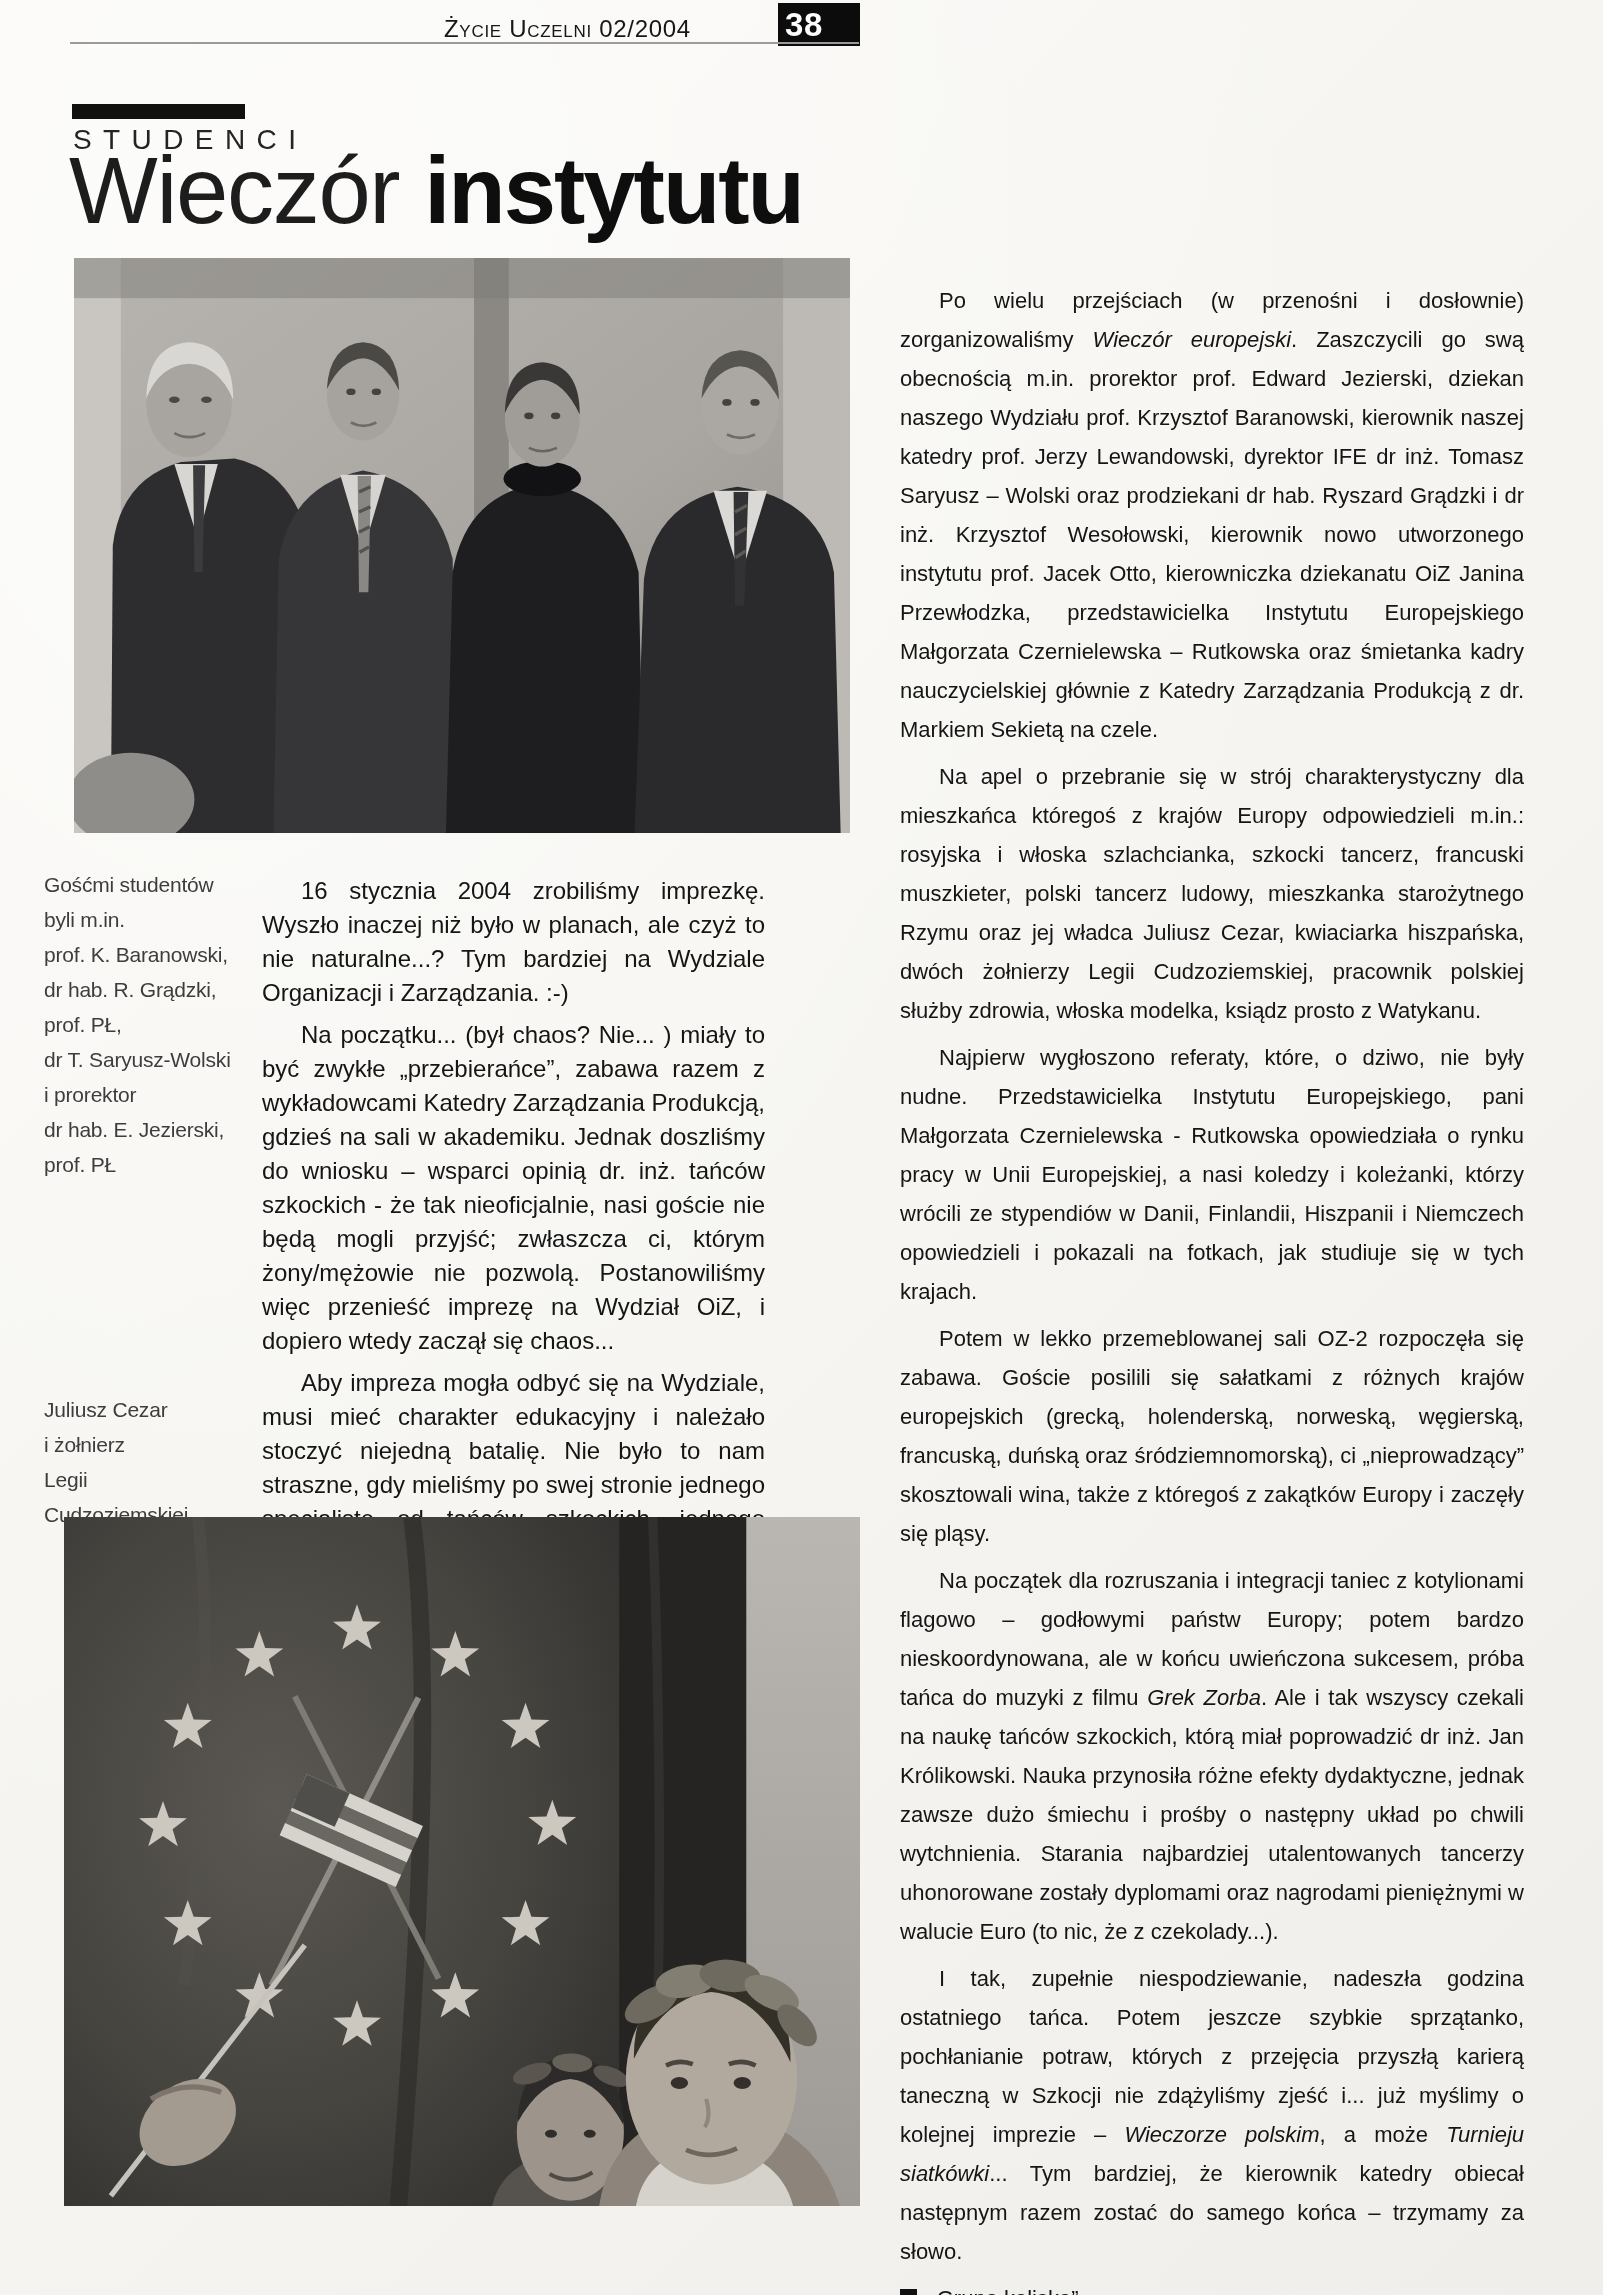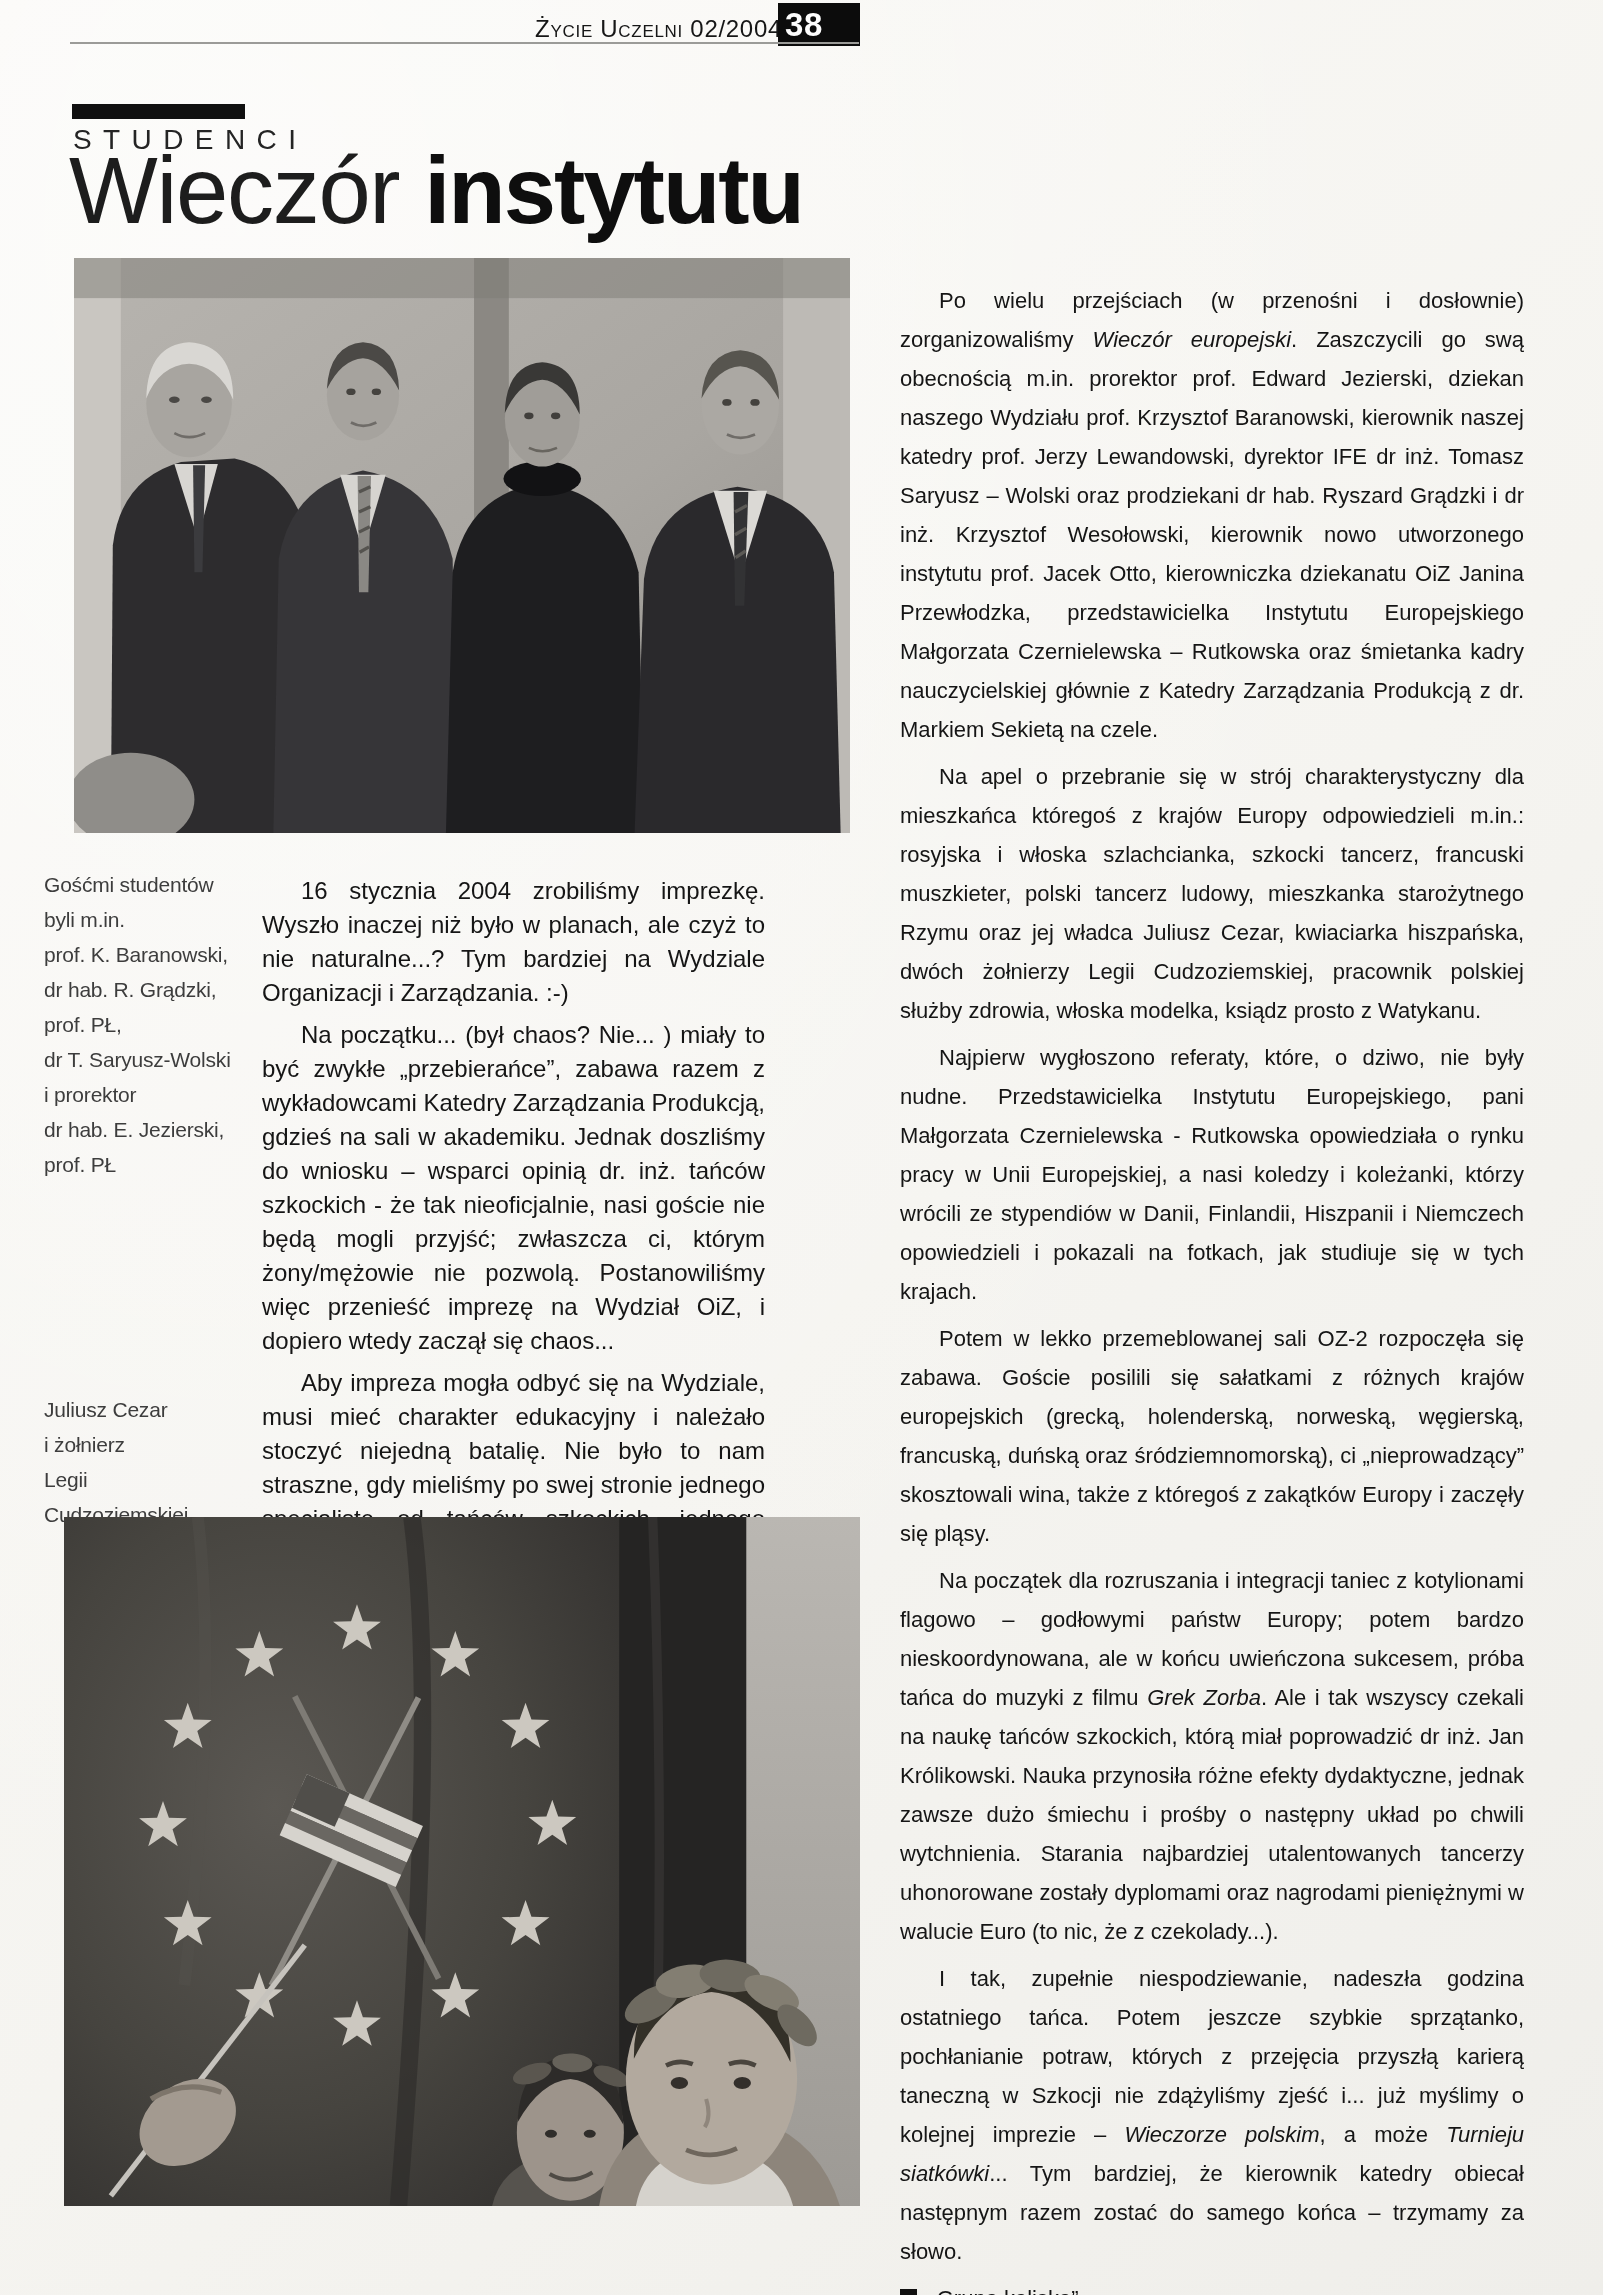--- a/index.html
+++ b/index.html
@@ -5,21 +5,21 @@
   html,body{margin:0;padding:0;background:#e8e6e2;}
   #page{
     position:relative;width:1603px;height:2295px;overflow:hidden;
     background:
       radial-gradient(ellipse at 15% 10%, rgba(255,255,255,.5), rgba(255,255,255,0) 60%),
       linear-gradient(135deg,#faf9f6 0%, #f5f4f0 55%, #efeeea 100%);
     font-family:"Liberation Sans", sans-serif;color:#1b1b1b;
   }
   
   .journal{
-    position:absolute;left:480px;top:14.7px;width:302px;text-align:right;
+    position:absolute;left:444px;top:14.7px;width:302px;text-align:left;
     font-size:24px;font-variant:small-caps;letter-spacing:0.7px;color:#161616;
   }
   .pagebox{
     position:absolute;left:778px;top:2.7px;width:82px;height:43px;
     background:#0c0c0c;color:#fdfdfd;font-weight:bold;font-size:33px;
     line-height:43px;padding-left:7px;box-sizing:border-box;letter-spacing:0.7px;
   }
   .headrule{position:absolute;left:70px;top:42px;width:789px;height:2px;background:#9b9b98;}
   .sectionbar{position:absolute;left:72px;top:104px;width:173px;height:15.4px;background:#101010;}
   .sectionlabel{

